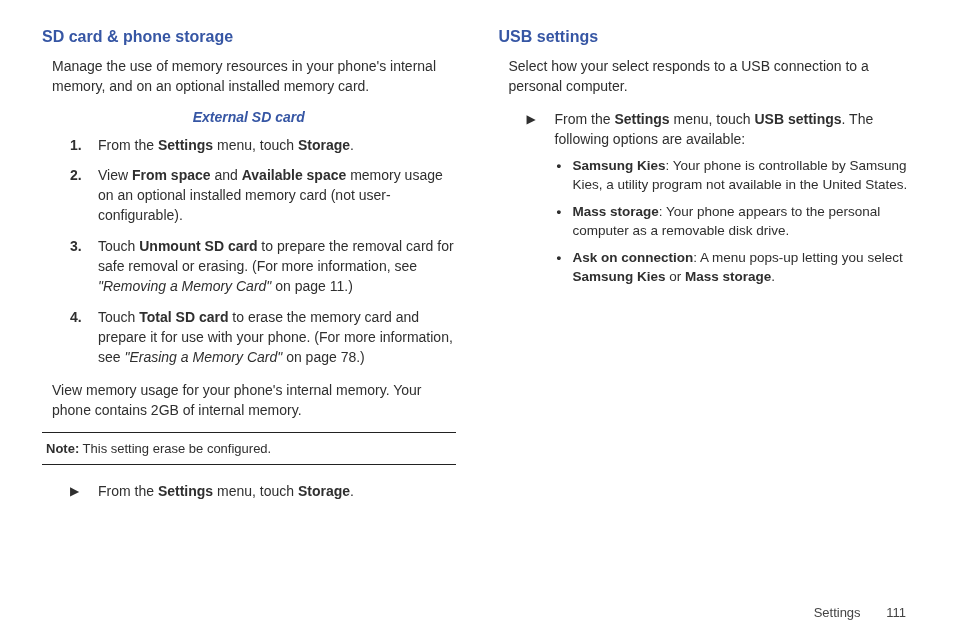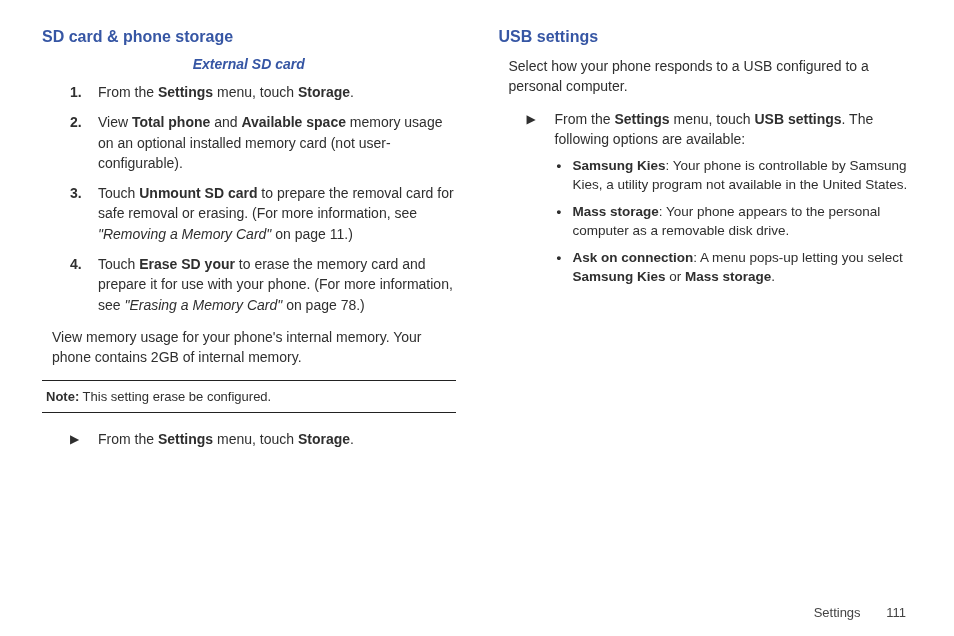--- a/index.html
+++ b/index.html
@@ -116,45 +116,46 @@
     }
     .footer .pg { margin-left: 22px; }
   </style>
 </head>
 <body>
 
 <div class="columns">
 
   <div class="col">
     <div class="h1">SD card &amp; phone storage</div>
+    <div class="intro">Manage the use of memory resources in your phone's internal memory, and on an optional installed memory card.</div>
 
     <div class="h2">External SD card</div>
     <ol class="ol">
       <li>
         <span class="ol-num">1.</span>
         <span class="ol-body">
           <span>From the </span><span class="b">Settings</span><span> menu, touch </span><span class="b">Storage</span><span>.</span>
         </span>
       </li>
       <li>
         <span class="ol-num">2.</span>
         <span class="ol-body">
-          <span>View </span><span class="b">Total phone</span><span> and </span><span class="b">Available space</span><span> memory usage on an optional installed memory card (not user-configurable).</span>
+          <span>View </span><span class="b">From space</span><span> and </span><span class="b">Available space</span><span> memory usage on an optional installed memory card (not user-configurable).</span>
         </span>
       </li>
       <li>
         <span class="ol-num">3.</span>
         <span class="ol-body">
           <span>Touch </span><span class="b">Unmount SD card</span><span> to prepare the removal card for safe removal or erasing. (For more information, see </span><span class="i">"Removing a Memory Card"</span><span> on page 11.)</span>
         </span>
       </li>
       <li>
         <span class="ol-num">4.</span>
         <span class="ol-body">
-          <span>Touch </span><span class="b">Erase SD your</span><span> to erase the memory card and prepare it for use with your phone. (For more information, see </span><span class="i">"Erasing a Memory Card"</span><span> on page 78.)</span>
+          <span>Touch </span><span class="b">Total SD card</span><span> to erase the memory card and prepare it for use with your phone. (For more information, see </span><span class="i">"Erasing a Memory Card"</span><span> on page 78.)</span>
         </span>
       </li>
     </ol>
 
     <div class="intro">View memory usage for your phone's internal memory. Your phone contains 2GB of internal memory.</div>
 
     <div class="note-rule"></div>
     <div class="note">
       <span class="b">Note:</span><span> This setting erase be configured.</span>
     </div>
@@ -163,21 +164,21 @@
     <div class="arrow-item">
       <span class="arrow">▶</span>
       <span class="arrow-body">
         <span>From the </span><span class="b">Settings</span><span> menu, touch </span><span class="b">Storage</span><span>.</span>
       </span>
     </div>
   </div>
 
   <div class="col">
     <div class="h1">USB settings</div>
-    <div class="intro">Select how your phone responds to a USB configured to a personal computer.</div>
+    <div class="intro">Select how your select responds to a USB connection to a personal computer.</div>
 
     <div class="arrow-item">
       <span class="arrow">▶</span>
       <span class="arrow-body">
         <span>From the </span><span class="b">Settings</span><span> menu, touch </span><span class="b">USB settings</span><span>. The following options are available:</span>
 
         <ul class="ul">
           <li>
             <span class="bullet">•</span>
             <span class="li-body">

